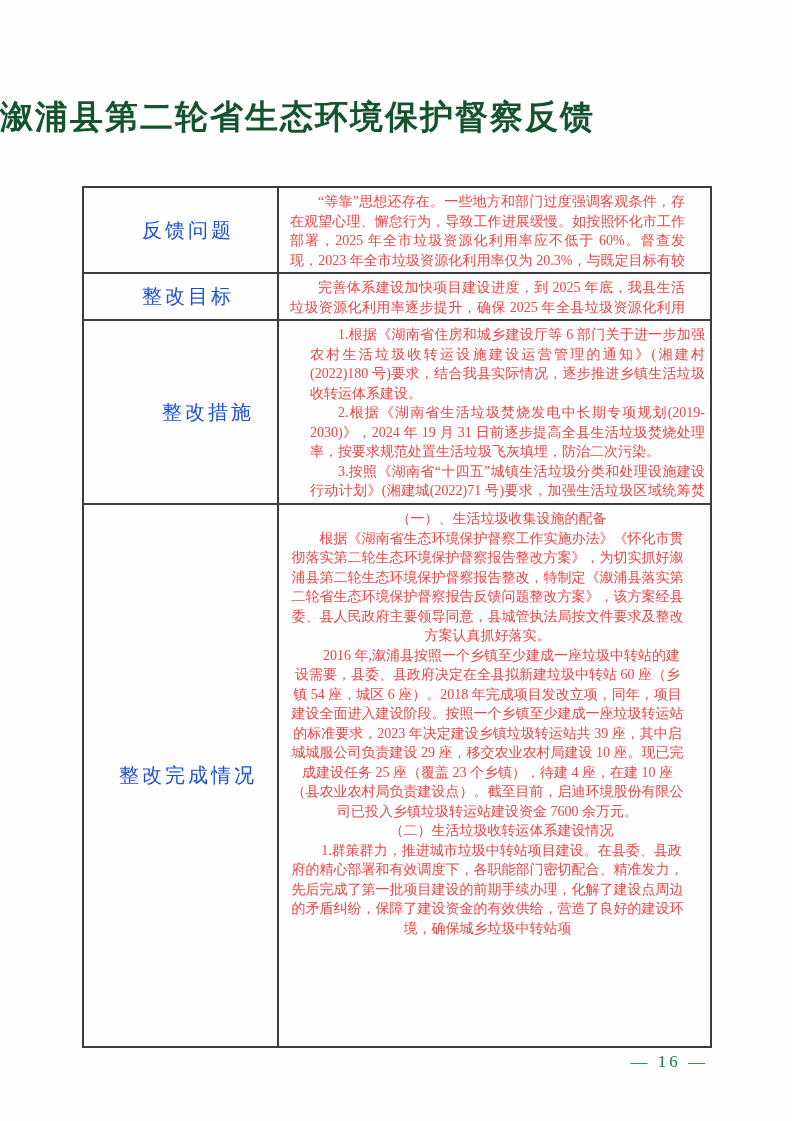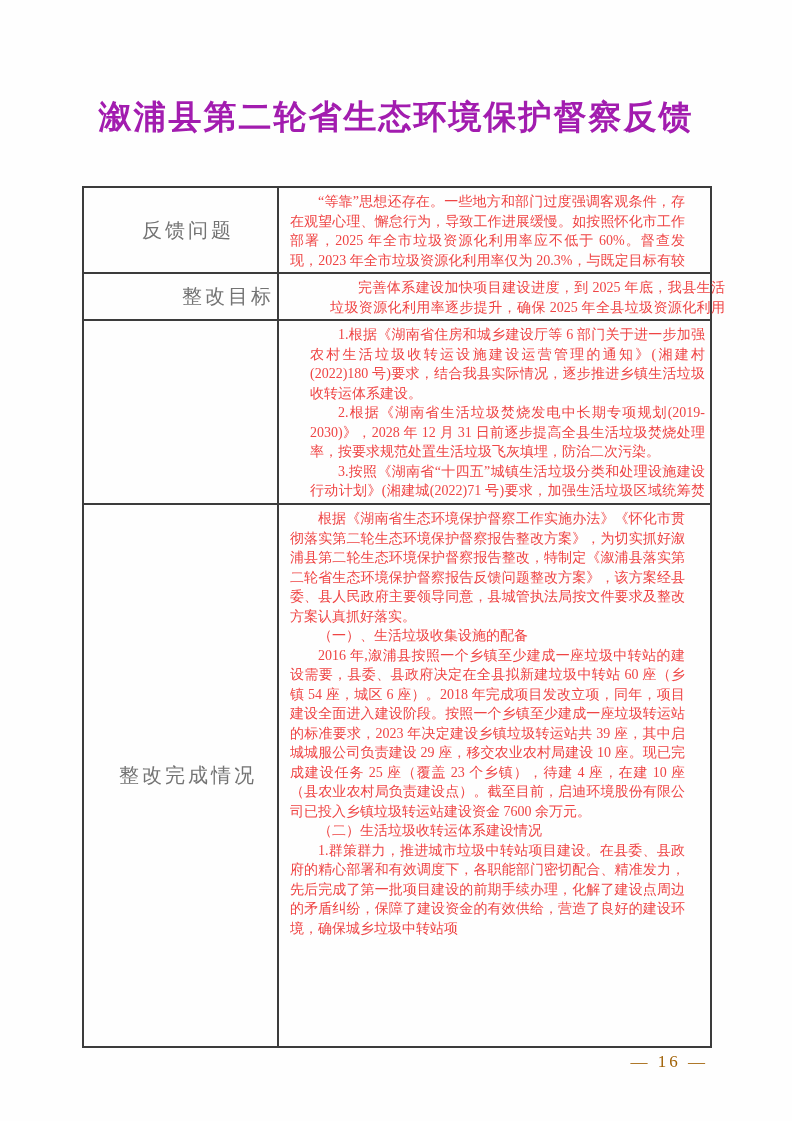--- a/index.html
+++ b/index.html
@@ -14,27 +14,27 @@
     margin: 0 auto;
     background: #fefefe;
     color: #1d1d1d;
     overflow: hidden;
   }
   .doc-title {
     position: absolute;
     top: 94px;
     left: 0;
     width: 100%;
-    text-align: center;
+    text-align: left;
     font-family: "Liberation Sans", "DejaVu Sans", sans-serif;
     font-weight: bold;
     font-size: 33px;
     line-height: 46px;
     letter-spacing: 2px;
-    color: #a21caf;
+    color: #14532d;
   }
   .table-wrap {
     position: absolute;
     left: 82px;
     top: 186px;
     width: 630px;
     height: 862px;
     border: 2px solid #3c3c3c;
     box-sizing: border-box;
   }
@@ -59,50 +59,50 @@
 
   .cell-label {
     position: absolute;
     left: 0;
     width: 208px;
     display: flex;
     align-items: center;
     justify-content: center;
     font-size: 20px;
     letter-spacing: 3px;
-    color: #737373;
+    color: #1d4ed8;
   }
   .cell-content {
     position: absolute;
     left: 195px;
     width: 433px;
     box-sizing: border-box;
     padding: 4px 27px 4px 11px;
     overflow: hidden;
     font-size: 14px;
     line-height: 19.5px;
     text-align: justify;
     color: #ef4444;
   }
   .cell-content p {
     margin: 0;
     text-indent: 2em;
   }
   .r0 { top: 0;     height: 84px; }
-  .r1 { top: 86px;  height: 45px; margin-left: 40px; }
+  .r1 { top: 86px;  height: 45px; }
   .r2 { top: 133px; height: 182px; margin-left: 20px; }
-  .r3 { top: 317px; height: 541px; }
+  .r3 { top: 317px; height: 541px; text-align: center; }
 
   .page-number {
     position: absolute;
     top: 1052px;
     right: 84px;
     font-size: 17px;
     letter-spacing: 3px;
-    color: #a16207;
+    color: #15803d;
   }
 </style>
 </head>
 <body>
 
 <div class="page">
 
   <div class="doc-title">
     <div>溆浦县第二轮省生态环境保护督察反馈</div>
   </div>
@@ -114,29 +114,30 @@
     <div class="hline h2"></div>
 
   <div class="cell-label r0">反馈问题</div>
       <div class="cell-content r0">
         <p>“等靠”思想还存在。一些地方和部门过度强调客观条件，存在观望心理、懈怠行为，导致工作进展缓慢。如按照怀化市工作部署，2025 年全市垃圾资源化利用率应不低于 60%。督查发现，2023 年全市垃圾资源化利用率仅为 20.3%，与既定目标有较大差距。</p>
       </div>
       <div class="cell-label r1">整改目标</div>
       <div class="cell-content r1">
         <p>完善体系建设加快项目建设进度，到 2025 年底，我县生活垃圾资源化利用率逐步提升，确保 2025 年全县垃圾资源化利用率不低于 60%。</p>
       </div>
+      <div class="cell-label r2">整改措施</div>
       <div class="cell-content r2">
         <p>1.根据《湖南省住房和城乡建设厅等 6 部门关于进一步加强农村生活垃圾收转运设施建设运营管理的通知》(湘建村(2022)180 号)要求，结合我县实际情况，逐步推进乡镇生活垃圾收转运体系建设。</p>
-        <p>2.根据《湖南省生活垃圾焚烧发电中长期专项规划(2019-2030)》，2028 年 12 月 31 日前逐步提高全县生活垃圾焚烧处理率，按要求规范处置生活垃圾飞灰填埋，防治二次污染。</p>
+        <p>2.根据《湖南省生活垃圾焚烧发电中长期专项规划(2019-2030)》，2024 年 19 月 31 日前逐步提高全县生活垃圾焚烧处理率，按要求规范处置生活垃圾飞灰填埋，防治二次污染。</p>
         <p>3.按照《湖南省“十四五”城镇生活垃圾分类和处理设施建设行动计划》(湘建城(2022)71 号)要求，加强生活垃圾区域统筹焚烧处理工作，到 2025 年底，全县生活垃圾和建筑垃圾资源化利用率达到 60%以上。</p>
       </div>
       <div class="cell-label r3">整改完成情况</div>
       <div class="cell-content r3">
+        <p>（一）、生活垃圾收集设施的配备</p>
         <p>根据《湖南省生态环境保护督察工作实施办法》《怀化市贯彻落实第二轮生态环境保护督察报告整改方案》，为切实抓好溆浦县第二轮生态环境保护督察报告整改，特制定《溆浦县落实第二轮省生态环境保护督察报告反馈问题整改方案》，该方案经县委、县人民政府主要领导同意，县城管执法局按文件要求及整改方案认真抓好落实。</p>
-        <p>（一）、生活垃圾收集设施的配备</p>
         <p>2016 年,溆浦县按照一个乡镇至少建成一座垃圾中转站的建设需要，县委、县政府决定在全县拟新建垃圾中转站 60 座（乡镇 54 座，城区 6 座）。2018 年完成项目发改立项，同年，项目建设全面进入建设阶段。按照一个乡镇至少建成一座垃圾转运站的标准要求，2023 年决定建设乡镇垃圾转运站共 39 座，其中启城城服公司负责建设 29 座，移交农业农村局建设 10 座。现已完成建设任务 25 座（覆盖 23 个乡镇），待建 4 座，在建 10 座（县农业农村局负责建设点）。截至目前，启迪环境股份有限公司已投入乡镇垃圾转运站建设资金 7600 余万元。</p>
         <p>（二）生活垃圾收转运体系建设情况</p>
         <p>1.群策群力，推进城市垃圾中转站项目建设。在县委、县政府的精心部署和有效调度下，各职能部门密切配合、精准发力，先后完成了第一批项目建设的前期手续办理，化解了建设点周边的矛盾纠纷，保障了建设资金的有效供给，营造了良好的建设环境，确保城乡垃圾中转站项</p>
       </div>
     </div>
 
   <div class="page-number">— 16 —</div>
 
 </div>
 

